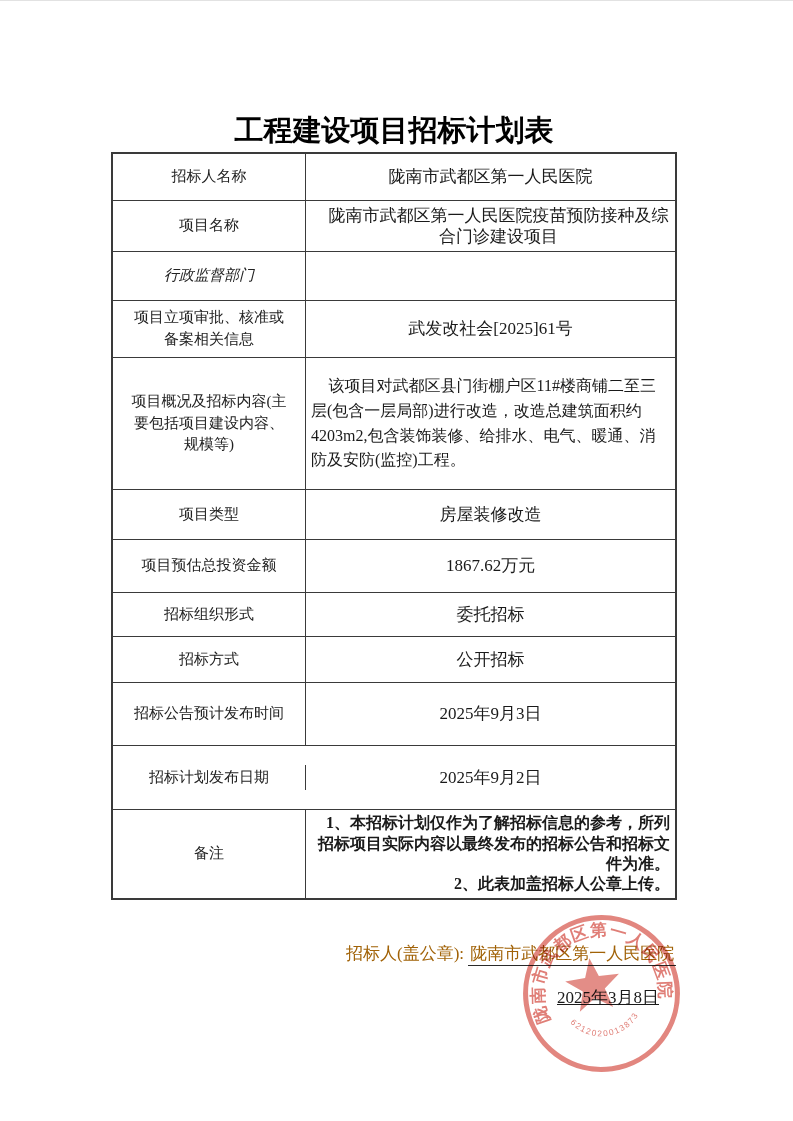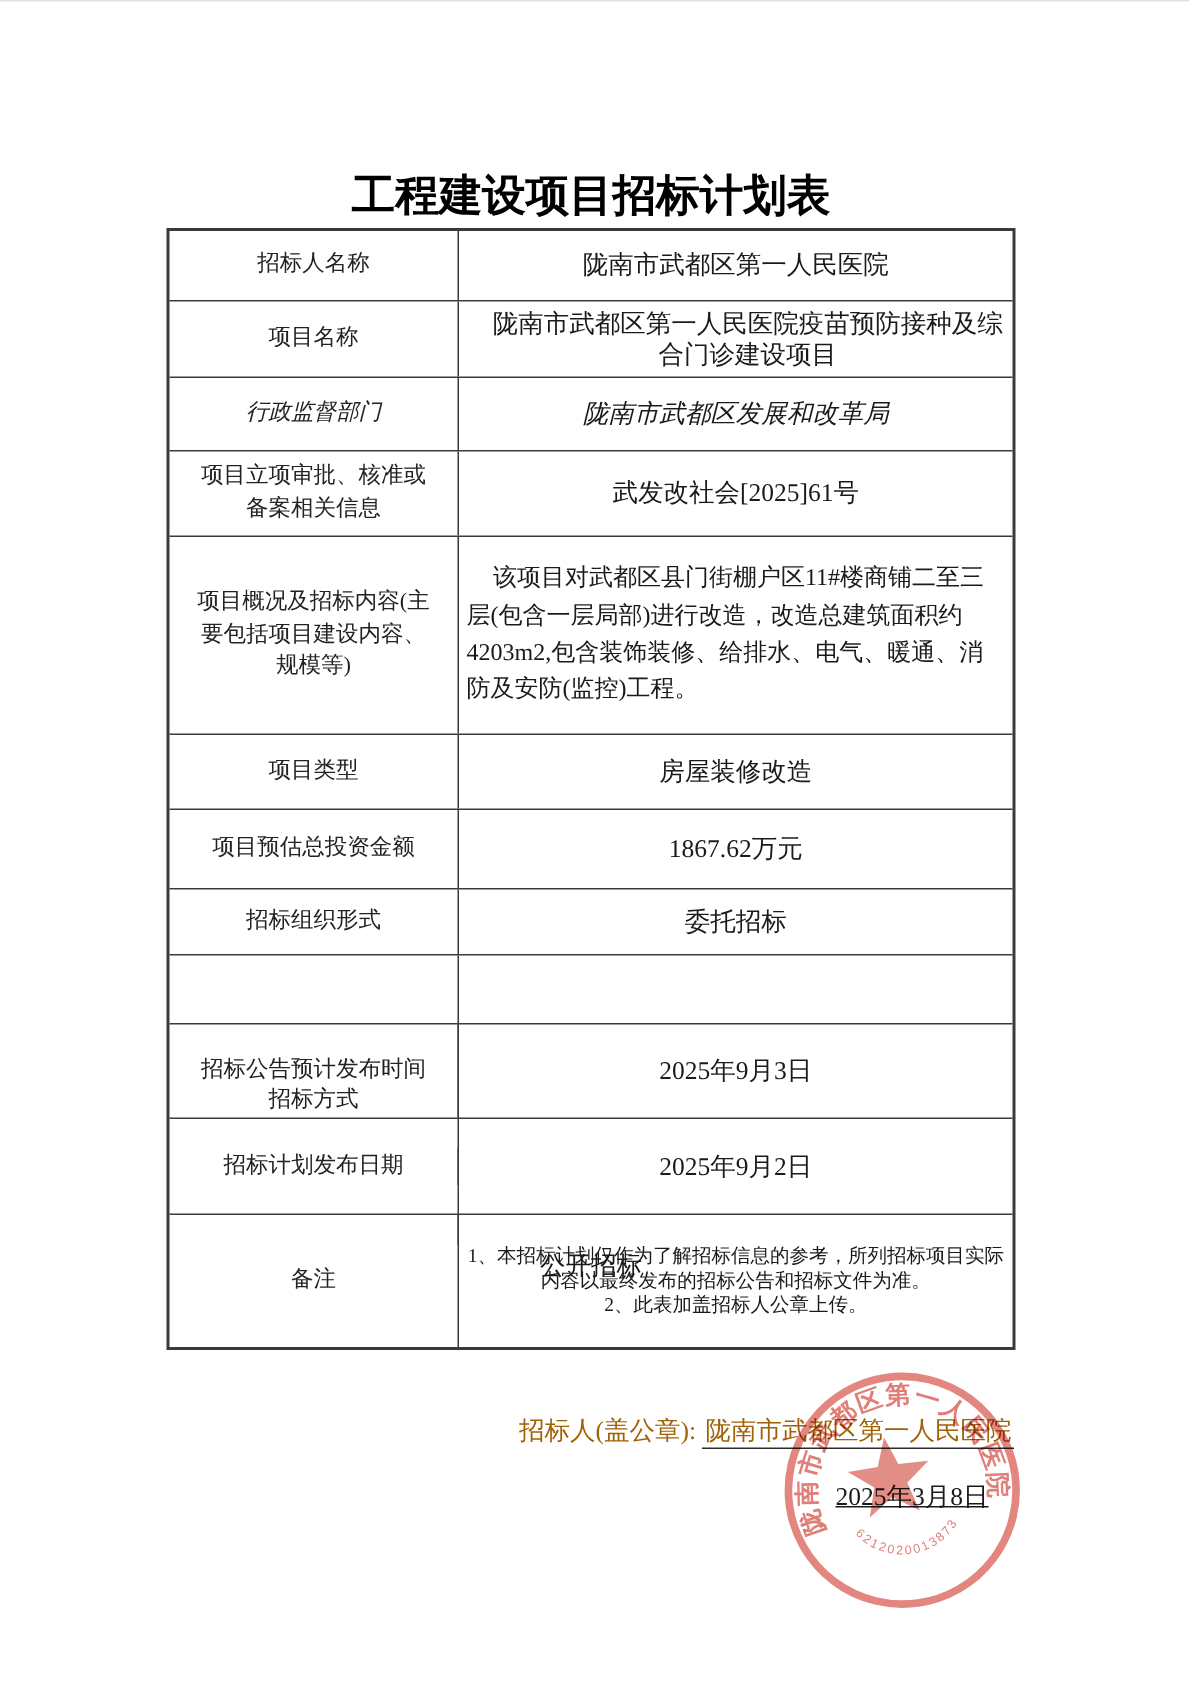--- a/index.html
+++ b/index.html
@@ -53,30 +53,30 @@
   .vtext { width: 100%; text-align: center; font-size: 17px; line-height: 1.25; color: #1a1a1a; }
   
   .trow:nth-child(1)  { height: 47px; }
   .trow:nth-child(2)  { height: 51px; gap: 16px; }
   .trow:nth-child(3)  { height: 49px; font-style: italic; }
   .trow:nth-child(4)  { height: 57px; }
   .trow:nth-child(5)  { height: 132px; }
   .trow:nth-child(6)  { height: 50px; }
   .trow:nth-child(7)  { height: 53px; }
   .trow:nth-child(8)  { height: 44px; }
-  .trow:nth-child(9)  { height: 46px; flex-direction: column; }
+  .trow:nth-child(9)  { height: 46px; }
   .trow:nth-child(10) { height: 63px; }
   .trow:nth-child(11) { height: 64px; align-items: center; }
   .trow:nth-child(12) { height: 88px; }
   
   .trow:nth-child(5) .vtext {
     text-align: left; font-size: 16px; line-height: 1.55; text-indent: 1.1em; padding: 0 2px;
   }
   .trow:nth-child(12) .vtext {
-    text-align: center; font-size: 13px; line-height: 1.28; white-space: pre-line; padding: 0 2px;
+    text-align: right; font-size: 16px; line-height: 1.28; white-space: pre-line; padding: 0 2px; font-weight: bold;
   }
   .footer-line {
     position: absolute; left: 346px; top: 941px;
     font-size: 17px; color: #a16207; white-space: nowrap;
   }
   .signer-name { border-bottom: 1.5px solid #2a2a2a; padding: 0 2px 2px 2px; }
   .date-line {
     position: absolute; left: 557px; top: 985px;
     font-size: 17px; color: #1a1a1a; white-space: nowrap; text-decoration: underline;
   }
@@ -118,23 +118,20 @@
 
     <div class="trow">
       <div class="tlabel">项目名称</div>
       <div class="tval">
         <div class="vtext">陇南市武都区第一人民医院疫苗预防接种及综合门诊建设项目</div>
       </div>
     </div>
 
     <div class="trow">
       <div class="tlabel">行政监督部门</div>
-      <div class="tval">
-        <div class="vtext">陇南市武都区发展和改革局</div>
-      </div>
     </div>
 
     <div class="trow">
       <div class="tlabel">项目立项审批、核准或备案相关信息</div>
       <div class="tval">
         <div class="vtext">武发改社会[2025]61号</div>
       </div>
     </div>
 
     <div class="trow">

